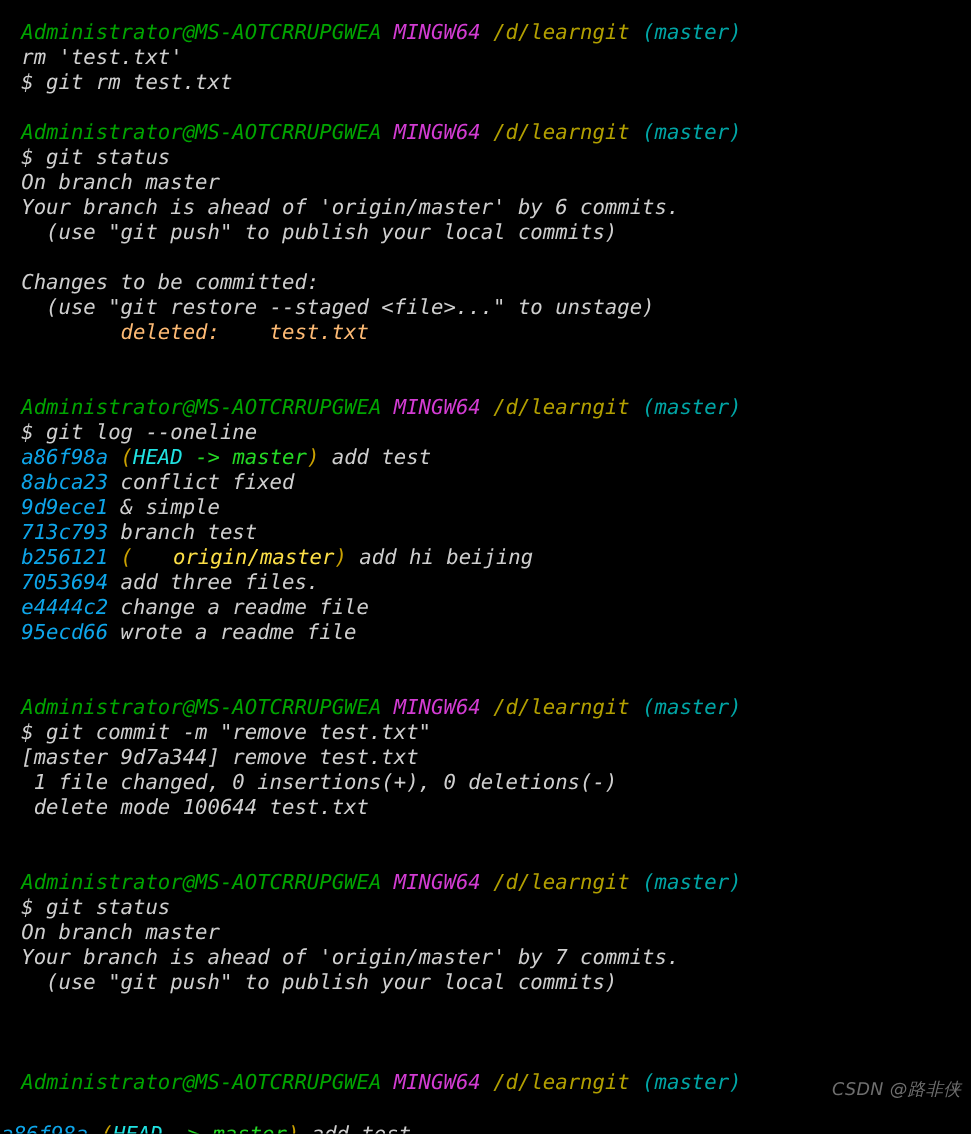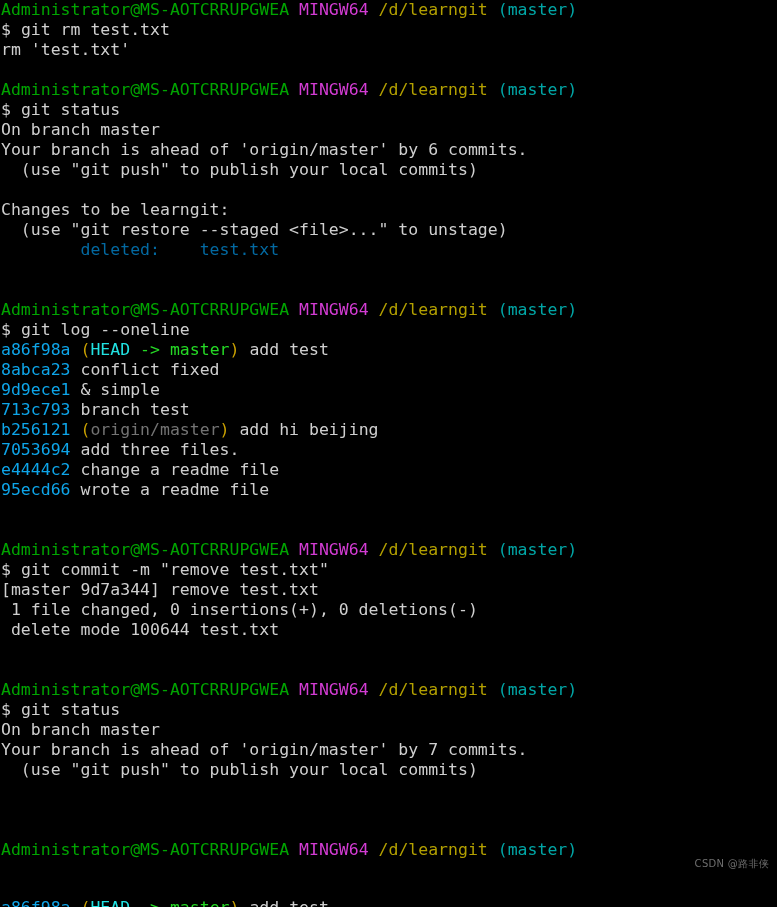--- a/index.html
+++ b/index.html
@@ -15,23 +15,24 @@
     position: relative;
     font-family: "DejaVu Sans Mono", "Liberation Mono", monospace;
   }
   #terminal {
     position: absolute;
     left: 0;
     top: 0;
     width: 777px;
     height: 907px;
     background: #000000;
-    padding: 0;
+    padding: 16px;
     box-sizing: border-box;
     overflow: hidden;
+    font-style: italic;
   }
   .line {
     height: 20px;
     line-height: 20px;
     font-size: 16.5px;
     white-space: pre;
     letter-spacing: 0px;
     padding-left: 1px;
     font-family: "DejaVu Sans Mono", "Liberation Mono", monospace;
   }
@@ -40,29 +41,29 @@
   
   .c-default { color: #cfcfcf; }
   .c-green   { color: #00a500; }
   .c-magenta { color: #d33cd3; }
   .c-olive   { color: #b3a000; }
   .c-cyan    { color: #00a6a6; }
   .c-brgreen { color: #25d925; }
   .c-brcyan  { color: #21e3e3; margin-top: 19px; }
   .c-yellow  { color: #c9a000; }
   .c-hash    { color: #0ea5e9; }
-  .c-red     { color: #737373; }
-  .c-gitgreen{ color: #0369a1; }
+  .c-red     { color: #fde047; margin-left: 32px; }
+  .c-gitgreen{ color: #fdba74; }
 
   #watermark {
     position: absolute;
     right: 8px;
-    bottom: 36px;
+    bottom: 26px;
     color: #6e6e6e;
-    font-size: 10px;
+    font-size: 14px;
     font-family: "DejaVu Sans", "Liberation Sans", sans-serif;
     letter-spacing: 0.3px;
     user-select: none;
   }
   #clipped-bottom {
     position: absolute;
     left: 0;
     bottom: 0;
     width: 777px;
     height: 9px;
@@ -72,31 +73,31 @@
     position: relative;
     top: 0px;
   }
 </style>
 </head>
 <body>
 
 <div id="terminal">
 
   <div class="line"><span class="c-green">Administrator@MS-AOTCRRUPGWEA</span><span class="c-default"> </span><span class="c-magenta">MINGW64</span><span class="c-default"> </span><span class="c-olive">/d/learngit</span><span class="c-default"> </span><span class="c-cyan">(master)</span></div>
+  <div class="line c-default">rm 'test.txt'</div>
   <div class="line"><span class="c-default">$ </span><span class="c-default">git rm test.txt</span></div>
-  <div class="line c-default">rm 'test.txt'</div>
   <div class="line blank"></div>
 
   <div class="line"><span class="c-green">Administrator@MS-AOTCRRUPGWEA</span><span class="c-default"> </span><span class="c-magenta">MINGW64</span><span class="c-default"> </span><span class="c-olive">/d/learngit</span><span class="c-default"> </span><span class="c-cyan">(master)</span></div>
   <div class="line"><span class="c-default">$ </span><span class="c-default">git status</span></div>
   <div class="line c-default">On branch master</div>
   <div class="line c-default">Your branch is ahead of 'origin/master' by 6 commits.</div>
   <div class="line c-default">  (use "git push" to publish your local commits)</div>
   <div class="line blank"></div>
-  <div class="line c-default">Changes to be learngit:</div>
+  <div class="line c-default">Changes to be committed:</div>
   <div class="line c-default">  (use "git restore --staged &lt;file&gt;..." to unstage)</div>
   <div class="line"><span class="c-gitgreen">        deleted:</span><span class="c-gitgreen">    test.txt</span></div>
   <div class="line blank"></div>
   <div class="line blank"></div>
 
   <div class="line"><span class="c-green">Administrator@MS-AOTCRRUPGWEA</span><span class="c-default"> </span><span class="c-magenta">MINGW64</span><span class="c-default"> </span><span class="c-olive">/d/learngit</span><span class="c-default"> </span><span class="c-cyan">(master)</span></div>
   <div class="line"><span class="c-default">$ </span><span class="c-default">git log --oneline</span></div>
 
   <div class="line"><span class="c-hash">a86f98a</span><span class="c-default"> </span><span class="c-yellow">(</span><span class="c-brcyan">HEAD</span><span class="c-brgreen"> -&gt; </span><span class="c-brgreen">master</span><span class="c-yellow">)</span><span class="c-default"> </span><span class="c-default">add test</span></div>
 

